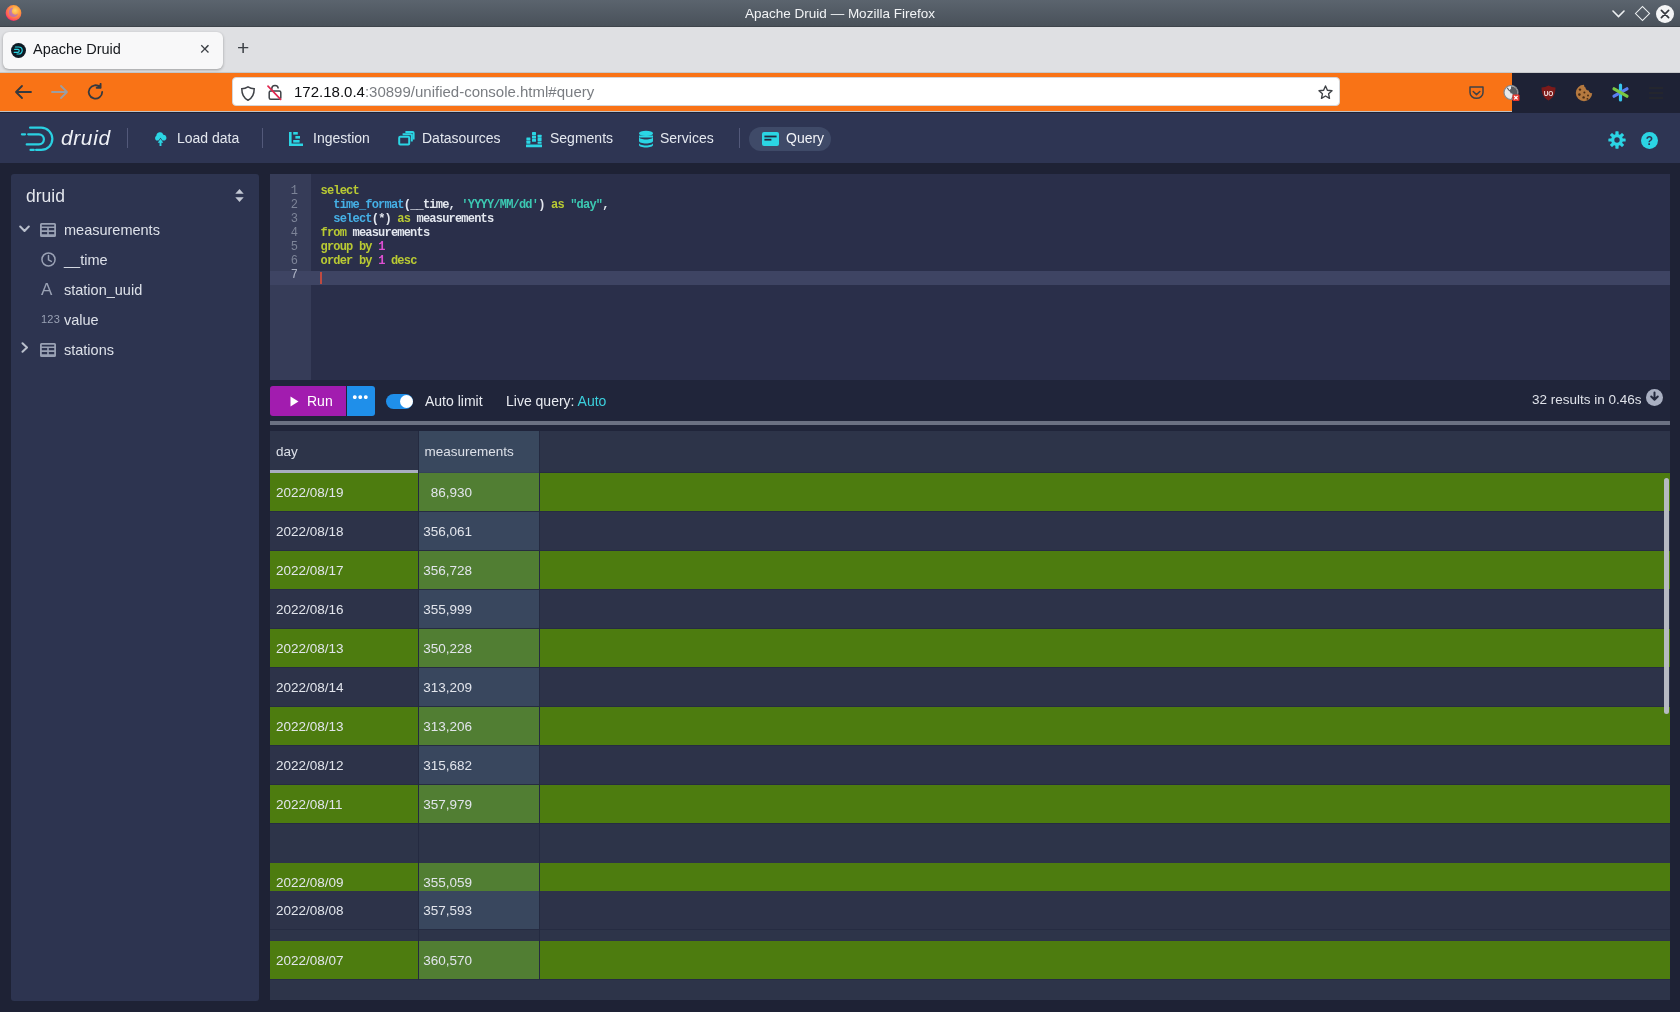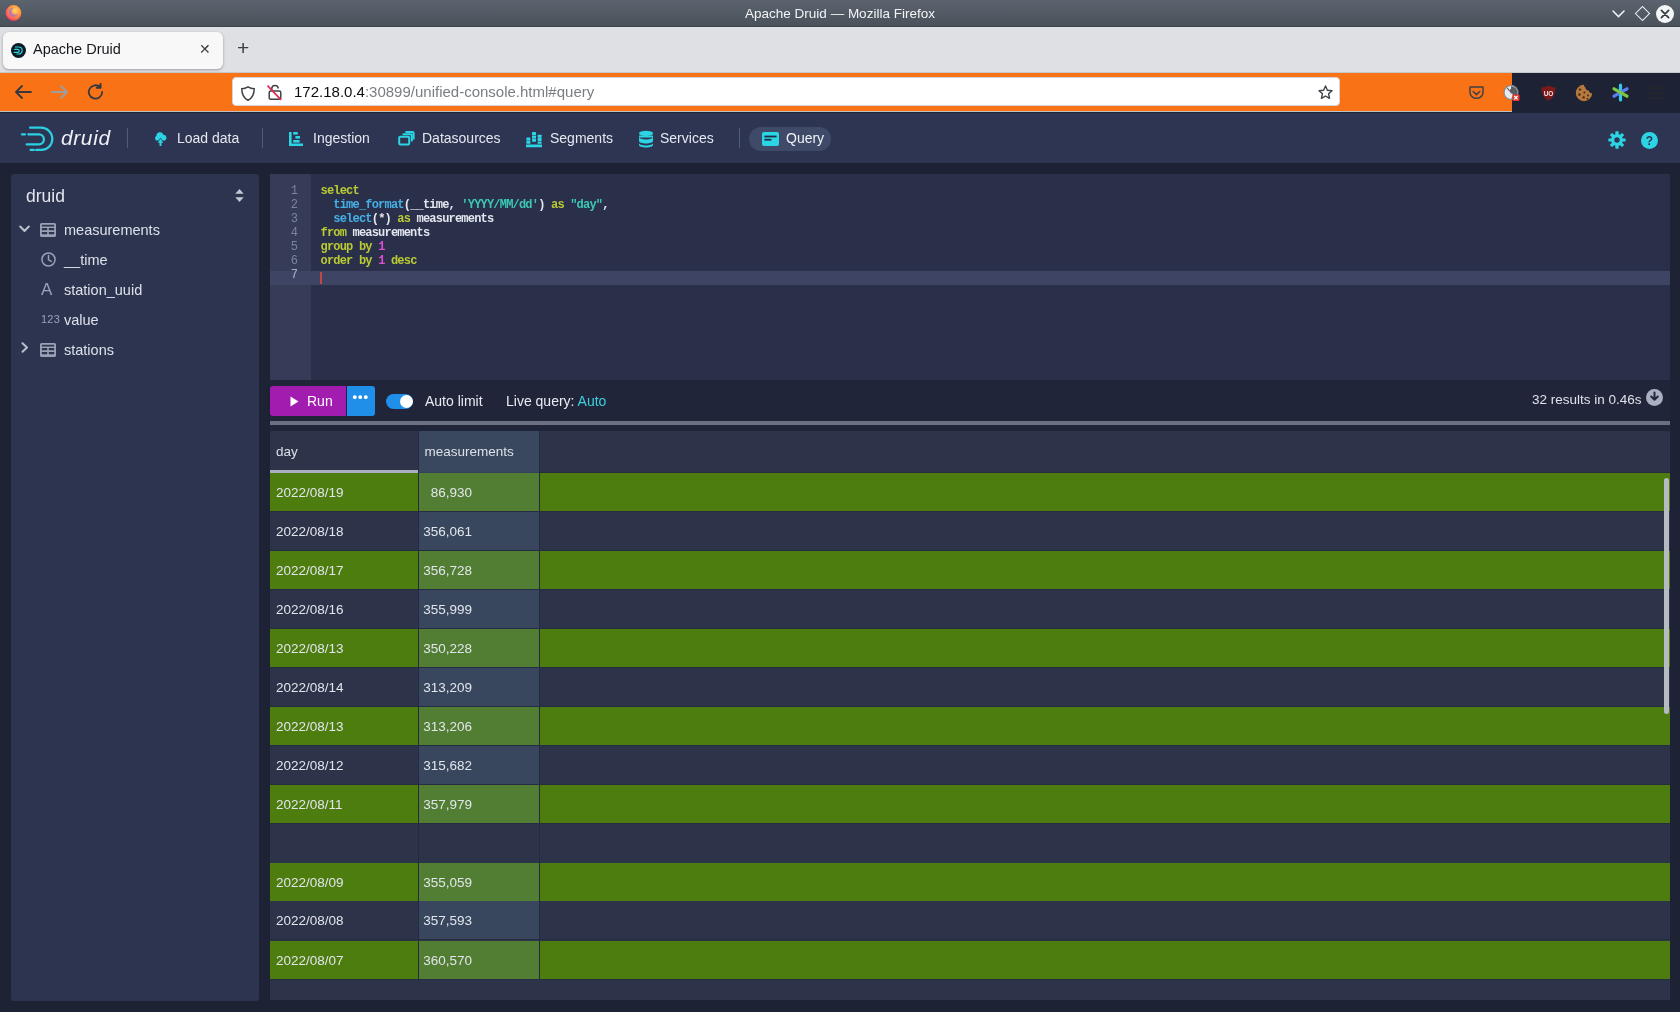--- a/index.html
+++ b/index.html
@@ -341,21 +341,21 @@
       <div class="cell-meas">315,682</div>
     </div>
   <div class="trow odd" style="top:354px">
       <span class="cell-day">2022/08/11</span>
       <div class="cell-meas">357,979</div>
     </div>
   <div class="trow odd" style="top:432px">
       <span class="cell-day">2022/08/09</span>
       <div class="cell-meas">355,059</div>
     </div>
-  <div class="trow even" style="top:470px">
+  <div class="trow even" style="top:460px">
       <span class="cell-day">2022/08/08</span>
       <div class="cell-meas">357,593</div>
     </div>
   <div class="trow odd" style="top:510px;height:39px;">
       <span class="cell-day">2022/08/07</span>
       <div class="cell-meas">360,570</div>
     </div>
   <div class="abs" style="left:147.5px;top:0;width:1px;height:549px;background:#242a40;"></div>
   <div class="abs" style="left:268.5px;top:0;width:1px;height:549px;background:#242a40;"></div>
 </div>

